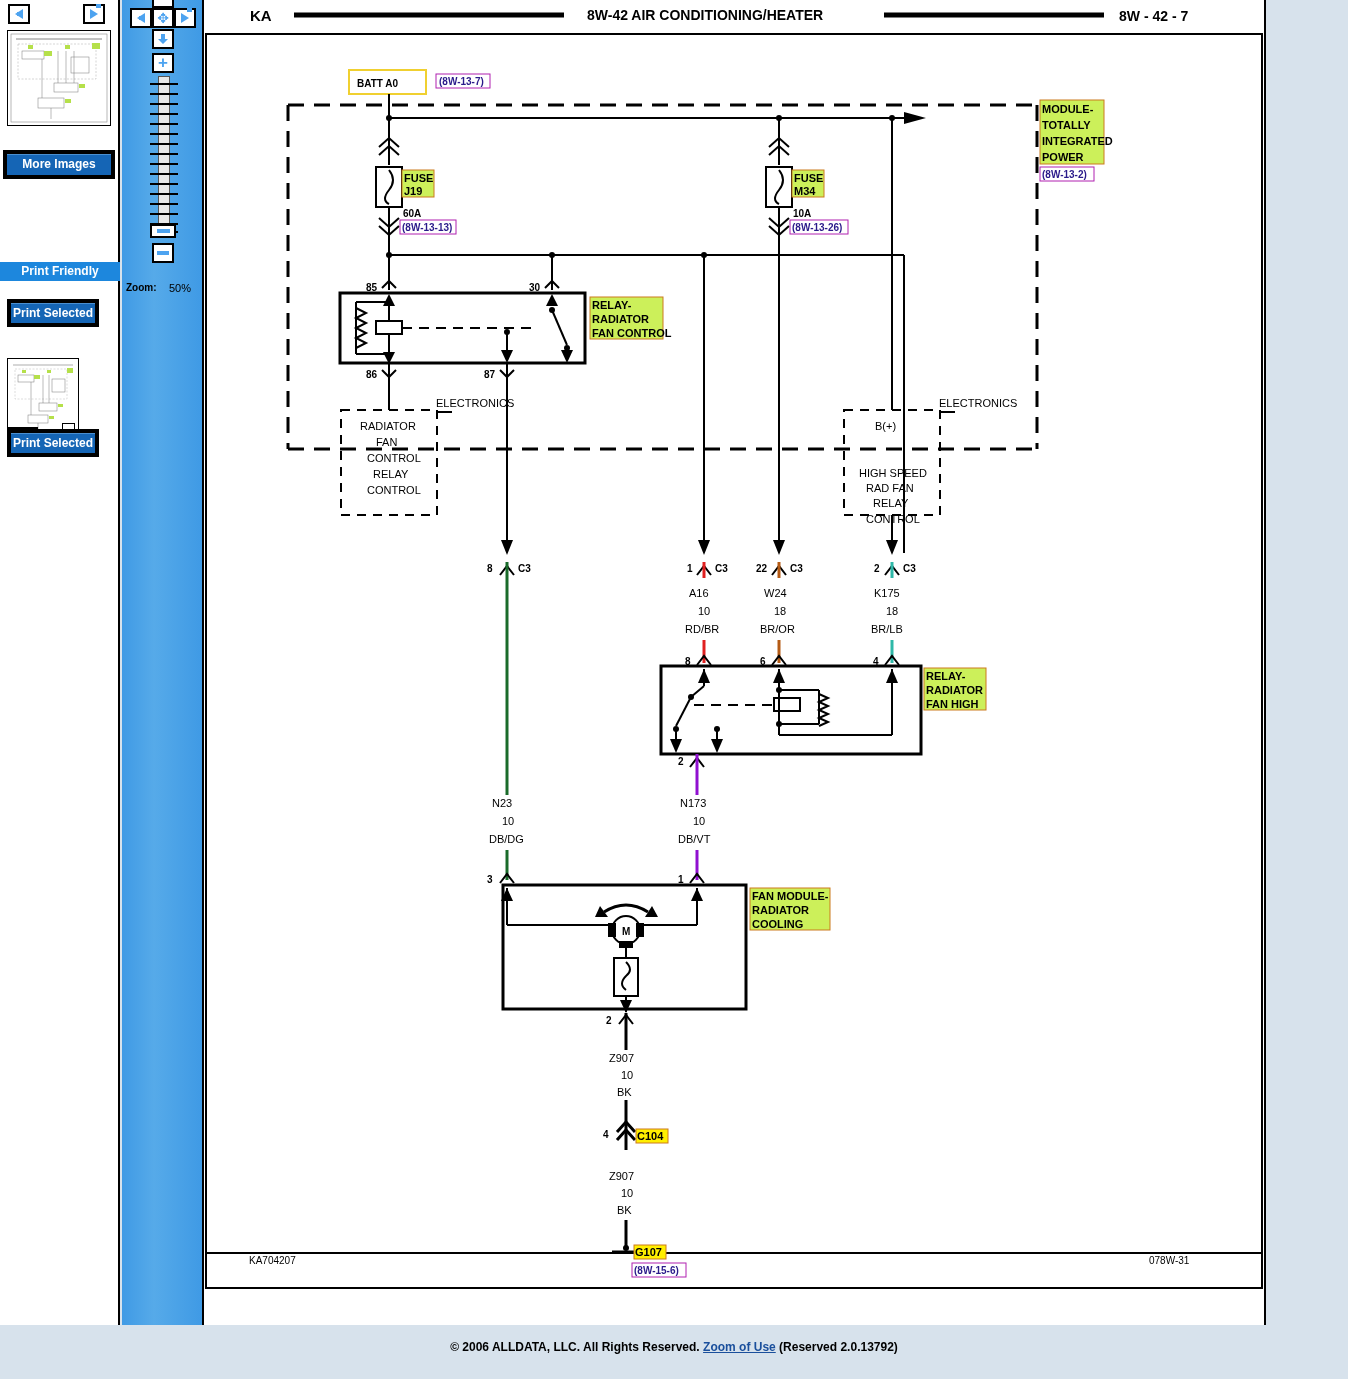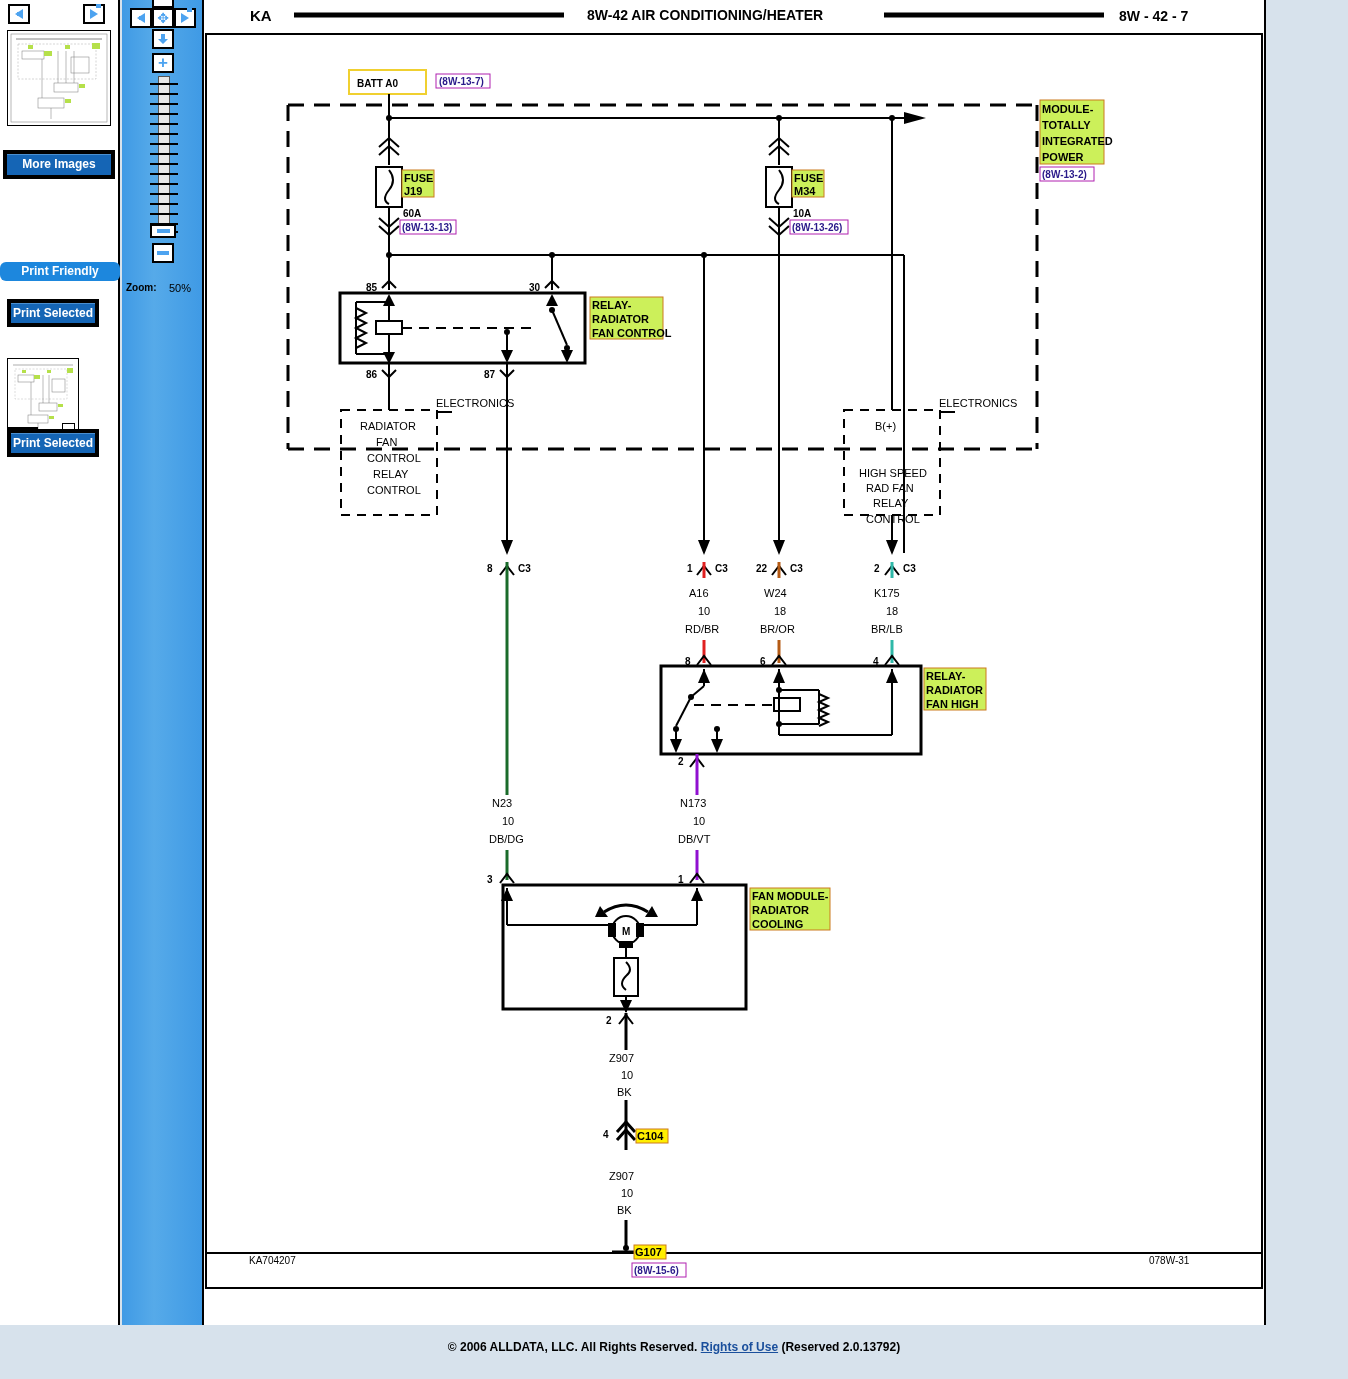--- a/index.html
+++ b/index.html
@@ -39,21 +39,21 @@
   .btn-blue{
     display:block;margin:0 auto;background:#1565b5;color:#fff;
     border:4px solid #000000;font-weight:bold;font-size:12px;
     text-align:center;cursor:pointer;
     box-shadow:inset 0 1px 0 #4a8fd0;
   }
   #more-images-btn{width:104px;height:21px;line-height:21px;margin-top:24px;}
   #print-friendly-band{
     position:absolute;top:262px;left:0;width:120px;height:19px;
     background:#1d87dd;color:#fff;font-weight:bold;font-size:12px;
-    line-height:19px;text-align:center;border-radius:6px;
+    line-height:19px;text-align:center;
   }
   #print-selected-1{position:absolute;top:299px;left:7px;width:84px;height:20px;line-height:20px;}
   #print-selected-2{position:absolute;top:429px;left:7px;width:84px;height:20px;line-height:20px;}
   .thumb-small{
     position:absolute;top:334px;left:7px;width:70px;height:80px;
     border:1px solid #000;background:#fff;overflow:hidden;margin-top:24px;
   }
   .page-of{
     position:absolute;left:0px;bottom:0px;background:#000;color:#fff;
     font-size:9px;font-weight:bold;padding:1px 3px;line-height:10px;
@@ -557,15 +557,15 @@
     <rect x="430" y="1245" width="32" height="14" class="hl-yellow"></rect>
     <text class="lbl-green" x="431" y="1256" font-size="10">G107</text>
     <rect x="428" y="1263" width="54" height="14" fill="#fff" stroke="#b020b0" stroke-width="1"></rect>
     <text class="ref" x="430" y="1274">(8W-15-6)</text>
   </svg>
  </div>
 </div>
 
 <div id="footer">
   <span>© 2006 ALLDATA, LLC. All Rights Reserved.</span>
-  <a href="#">Rights of Use</a>
+  <a href="#">Zoom of Use</a>
   <span>(Reserved 2.0.13792)</span>
 </div>
 
 </body></html>

